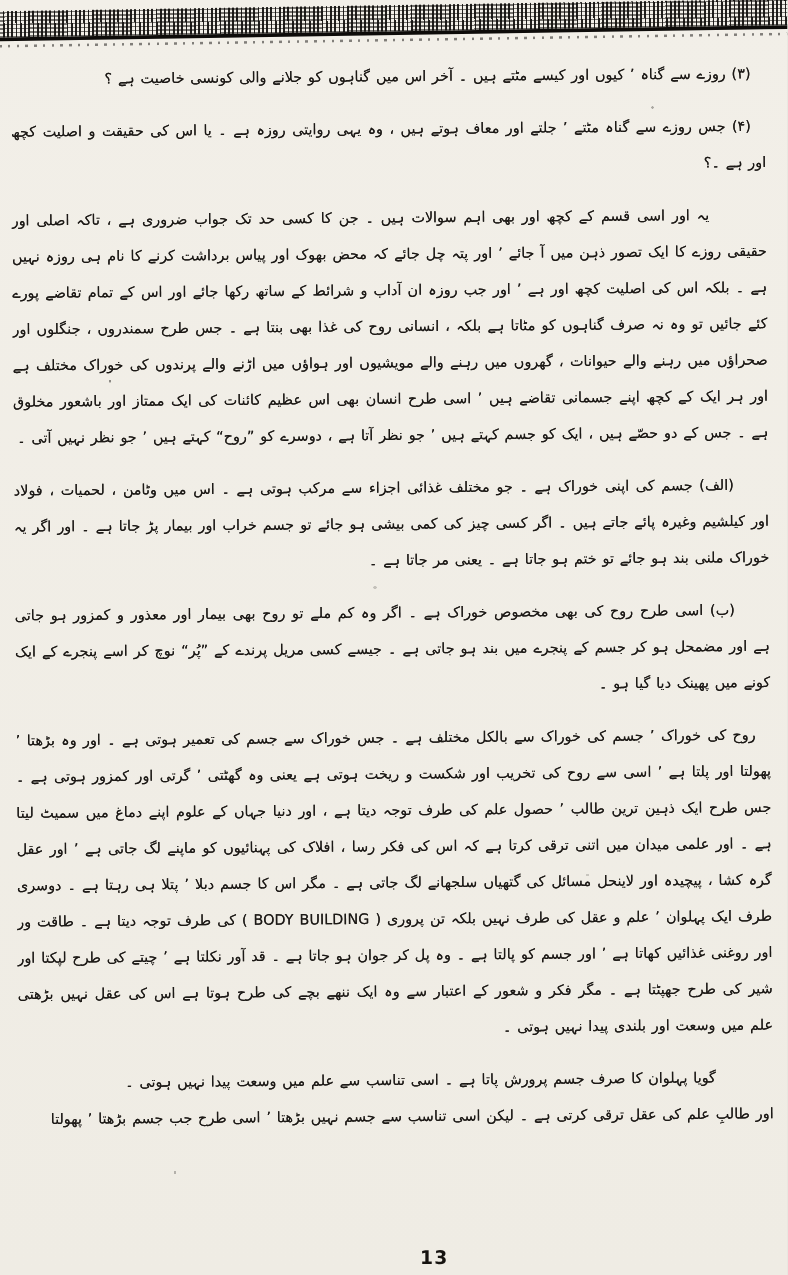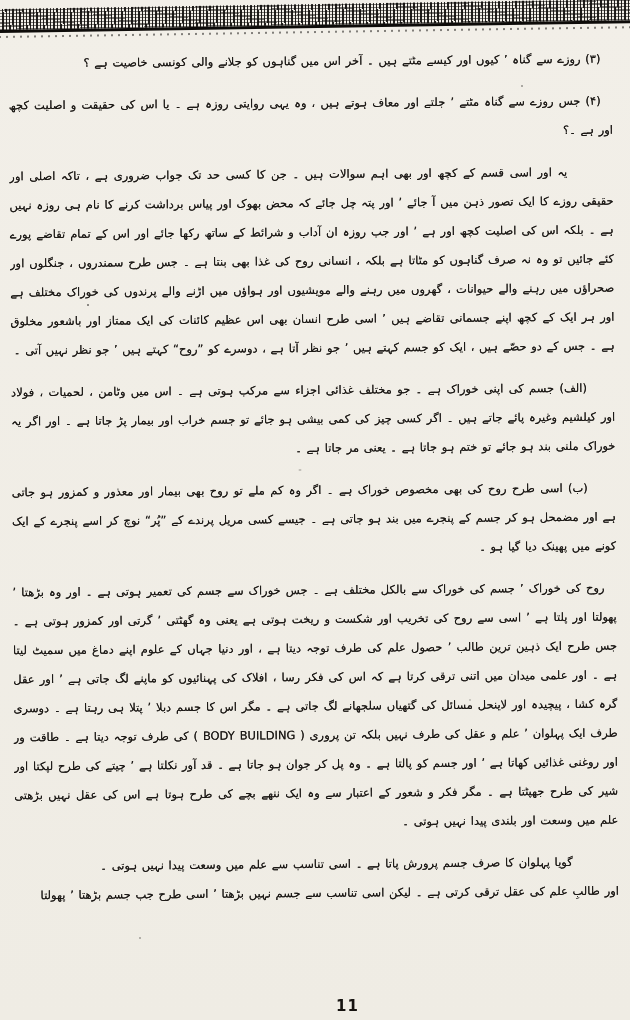--- a/index.html
+++ b/index.html
@@ -63,15 +63,15 @@
     <p class="ind-xs">(۳) روزے سے گناہ ’ کیوں اور کیسے مٹتے ہیں ۔ آخر اس میں گناہوں کو جلانے والی کونسی خاصیت ہے ؟</p>
     <p class="ind-xs gap">(۴) جس روزے سے گناہ مٹتے ’ جلتے اور معاف ہوتے ہیں ، وہ یہی روایتی روزہ ہے ۔ یا اس کی حقیقت و اصلیت کچھ اور ہے ۔؟</p>
     <p class="ind-md gap">یہ اور اسی قسم کے کچھ اور بھی اہم سوالات ہیں ۔ جن کا کسی حد تک جواب ضروری ہے ، تاکہ اصلی اور حقیقی روزے کا ایک تصور ذہن میں آ جائے ’ اور پتہ چل جائے کہ محض بھوک اور پیاس برداشت کرنے کا نام ہی روزہ نہیں ہے ۔ بلکہ اس کی اصلیت کچھ اور ہے ’ اور جب روزہ ان آداب و شرائط کے ساتھ رکھا جائے اور اس کے تمام تقاضے پورے کئے جائیں تو وہ نہ صرف گناہوں کو مٹاتا ہے بلکہ ، انسانی روح کی غذا بھی بنتا ہے ۔ جس طرح سمندروں ، جنگلوں اور صحراؤں میں رہنے والے حیوانات ، گھروں میں رہنے والے مویشیوں اور ہواؤں میں اڑنے والے پرندوں کی خوراک مختلف ہے اور ہر ایک کے کچھ اپنے جسمانی تقاضے ہیں ’ اسی طرح انسان بھی اس عظیم کائنات کی ایک ممتاز اور باشعور مخلوق ہے ۔ جس کے دو حصّے ہیں ، ایک کو جسم کہتے ہیں ’ جو نظر آتا ہے ، دوسرے کو ”روح“ کہتے ہیں ’ جو نظر نہیں آتی ۔</p>
     <p class="ind-sm gap">(الف) جسم کی اپنی خوراک ہے ۔ جو مختلف غذائی اجزاء سے مرکب ہوتی ہے ۔ اس میں وٹامن ، لحمیات ، فولاد اور کیلشیم وغیرہ پائے جاتے ہیں ۔ اگر کسی چیز کی کمی بیشی ہو جائے تو جسم خراب اور بیمار پڑ جاتا ہے ۔ اور اگر یہ خوراک ملنی بند ہو جائے تو ختم ہو جاتا ہے ۔ یعنی مر جاتا ہے ۔</p>
     <p class="ind-sm gap">(ب) اسی طرح روح کی بھی مخصوص خوراک ہے ۔ اگر وہ کم ملے تو روح بھی بیمار اور معذور و کمزور ہو جاتی ہے اور مضمحل ہو کر جسم کے پنجرے میں بند ہو جاتی ہے ۔ جیسے کسی مریل پرندے کے ”پُر“ نوچ کر اسے پنجرے کے ایک کونے میں پھینک دیا گیا ہو ۔</p>
     <p class="ind-xs gap">روح کی خوراک ’ جسم کی خوراک سے بالکل مختلف ہے ۔ جس خوراک سے جسم کی تعمیر ہوتی ہے ۔ اور وہ بڑھتا ’ پھولتا اور پلتا ہے ’ اسی سے روح کی تخریب اور شکست و ریخت ہوتی ہے یعنی وہ گھٹتی ’ گرتی اور کمزور ہوتی ہے ۔ جس طرح ایک ذہین ترین طالب ’ حصول علم کی طرف توجہ دیتا ہے ، اور دنیا جہاں کے علوم اپنے دماغ میں سمیٹ لیتا ہے ۔ اور علمی میدان میں اتنی ترقی کرتا ہے کہ اس کی فکر رسا ، افلاک کی پہنائیوں کو ماپنے لگ جاتی ہے ’ اور عقل گرہ کشا ، پیچیدہ اور لاینحل مسائل کی گتھیاں سلجھانے لگ جاتی ہے ۔ مگر اس کا جسم دبلا ’ پتلا ہی رہتا ہے ۔ دوسری طرف ایک پہلوان ’ علم و عقل کی طرف نہیں بلکہ تن پروری ( BODY BUILDING ) کی طرف توجہ دیتا ہے ۔ طاقت ور اور روغنی غذائیں کھاتا ہے ’ اور جسم کو پالتا ہے ۔ وہ پل کر جوان ہو جاتا ہے ۔ قد آور نکلتا ہے ’ چیتے کی طرح لپکتا اور شیر کی طرح جھپٹتا ہے ۔ مگر فکر و شعور کے اعتبار سے وہ ایک ننھے بچے کی طرح ہوتا ہے اس کی عقل نہیں بڑھتی علم میں وسعت اور بلندی پیدا نہیں ہوتی ۔</p>
     <p class="ind-md gap">گویا پہلوان کا صرف جسم پرورش پاتا ہے ۔ اسی تناسب سے علم میں وسعت پیدا نہیں ہوتی ۔</p>
     <p>اور طالبِ علم کی عقل ترقی کرتی ہے ۔ لیکن اسی تناسب سے جسم نہیں بڑھتا ’ اسی طرح جب جسم بڑھتا ’ پھولتا</p>
   </main>
 
-  <div class="pageno">11</div>
+  <div class="pageno">13</div>
 
 </div>
 
 </body></html>

